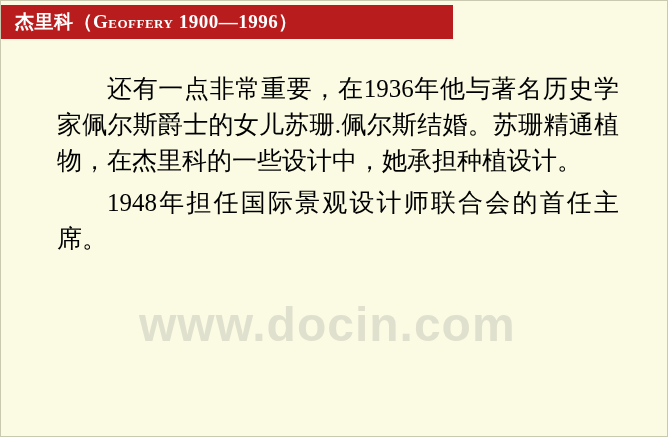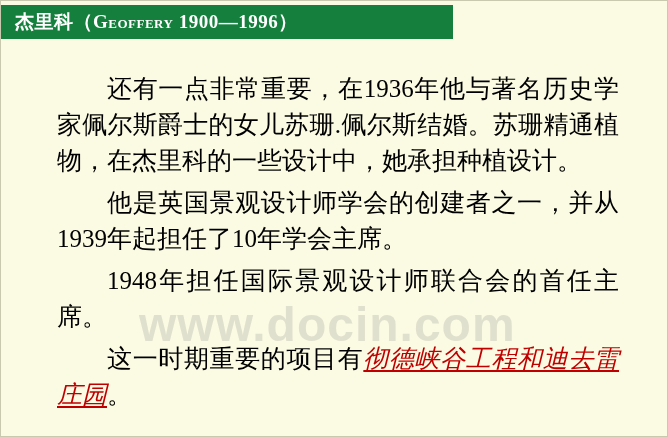--- a/index.html
+++ b/index.html
@@ -24,21 +24,21 @@
     box-sizing: border-box;
   }
 
   
   #title-bar {
     position: absolute;
     left: 0;
     top: 4px;
     width: 452px;
     height: 34px;
-    background: #15803d;
+    background: #b91c1c;
     display: flex;
     align-items: center;
     box-sizing: border-box;
     padding-left: 14px;
   }
   #title-bar .title-text {
     color: #ffffff;
     font-family: "Liberation Serif", serif;
     font-size: 19px;
     font-weight: bold;
@@ -98,18 +98,16 @@
   <div id="title-bar">
     <span class="title-text">
       <span>杰里科（G</span><span class="smallcaps">eoffery</span><span> 1900—1996）</span>
     </span>
   </div>
 
   <div id="watermark">www.docin.com</div>
 
   <div id="body-text">
     <p class="para">还有一点非常重要，在1936年他与著名历史学家佩尔斯爵士的女儿苏珊.佩尔斯结婚。苏珊精通植物，在杰里科的一些设计中，她承担种植设计。</p>
-    <p class="para">他是英国景观设计师学会的创建者之一，并从1939年起担任了10年学会主席。</p>
     <p class="para">1948年担任国际景观设计师联合会的首任主席。</p>
-    <p class="para last"><span>这一时期重要的项目有</span><span class="emph">彻德峡谷工程和迪去雷庄园</span><span>。</span></p>
   </div>
 
 </div>
 
 </body></html>

